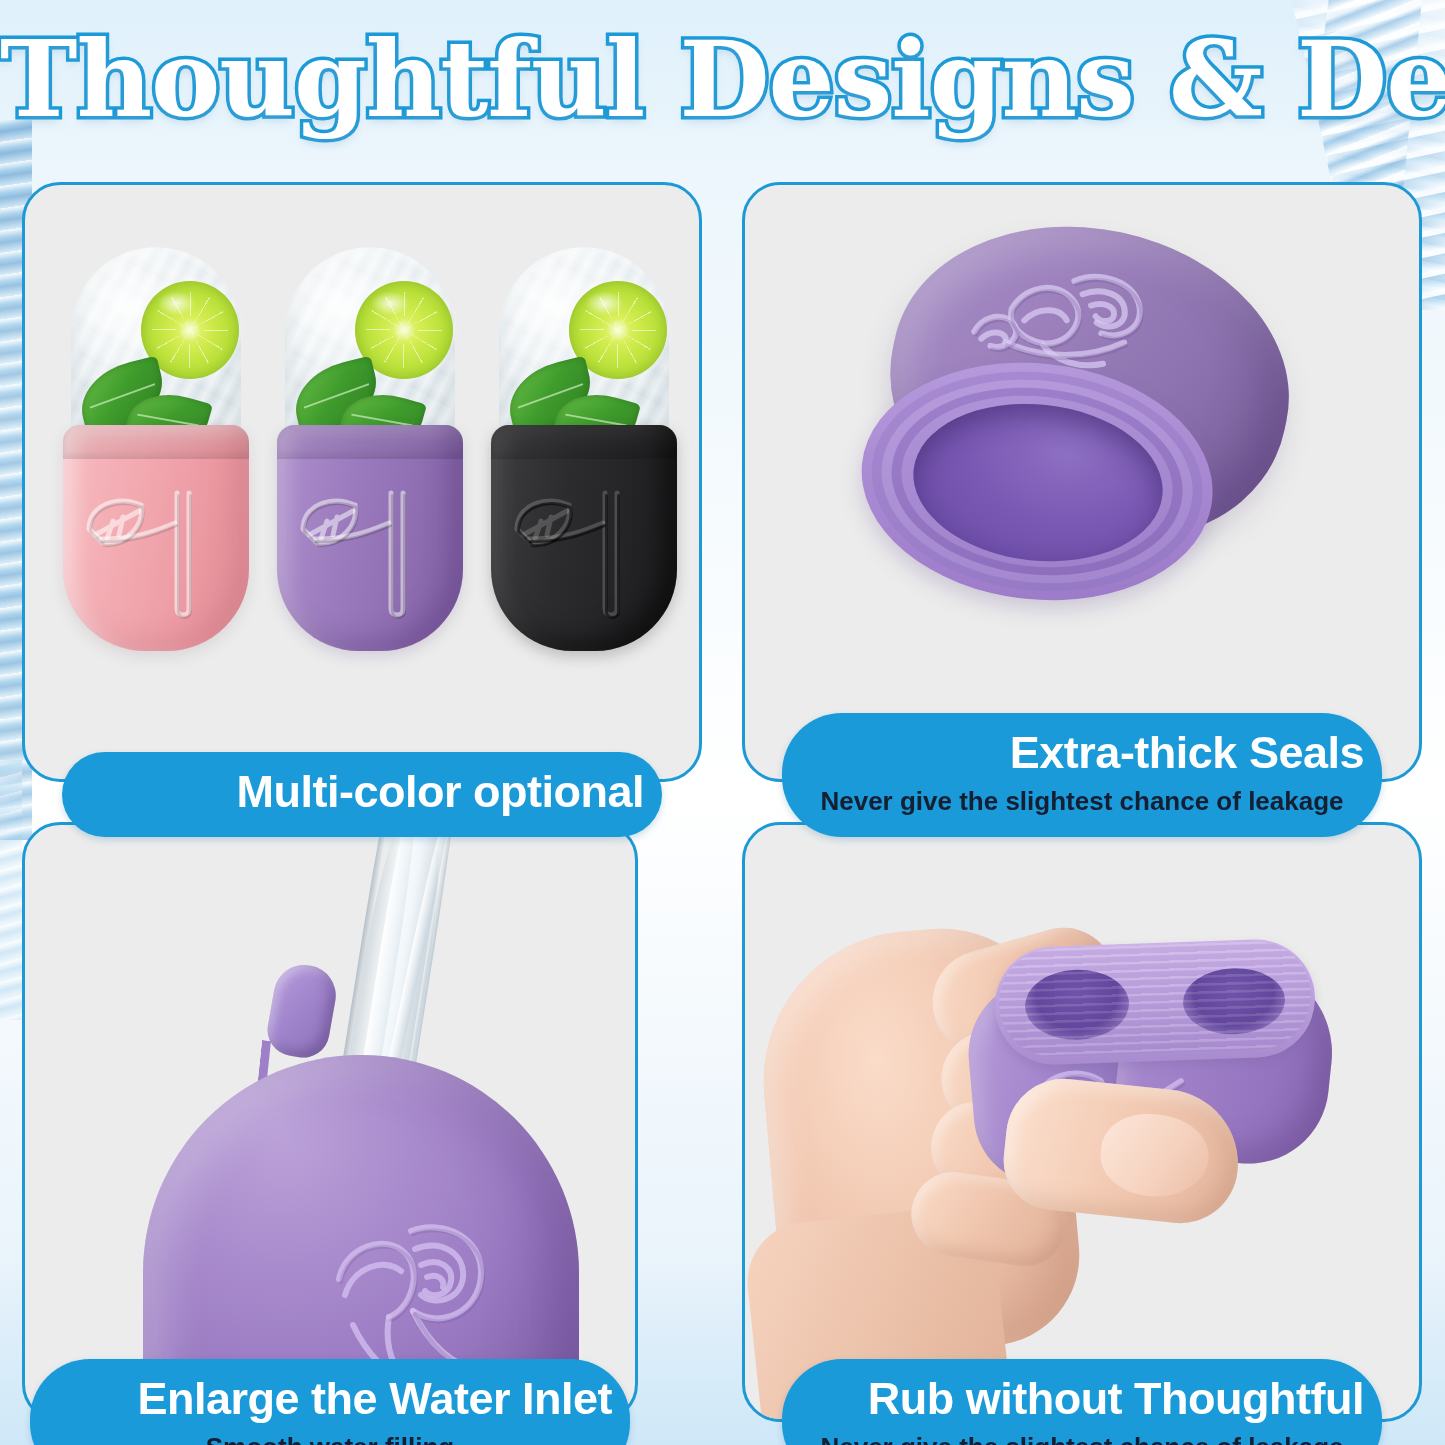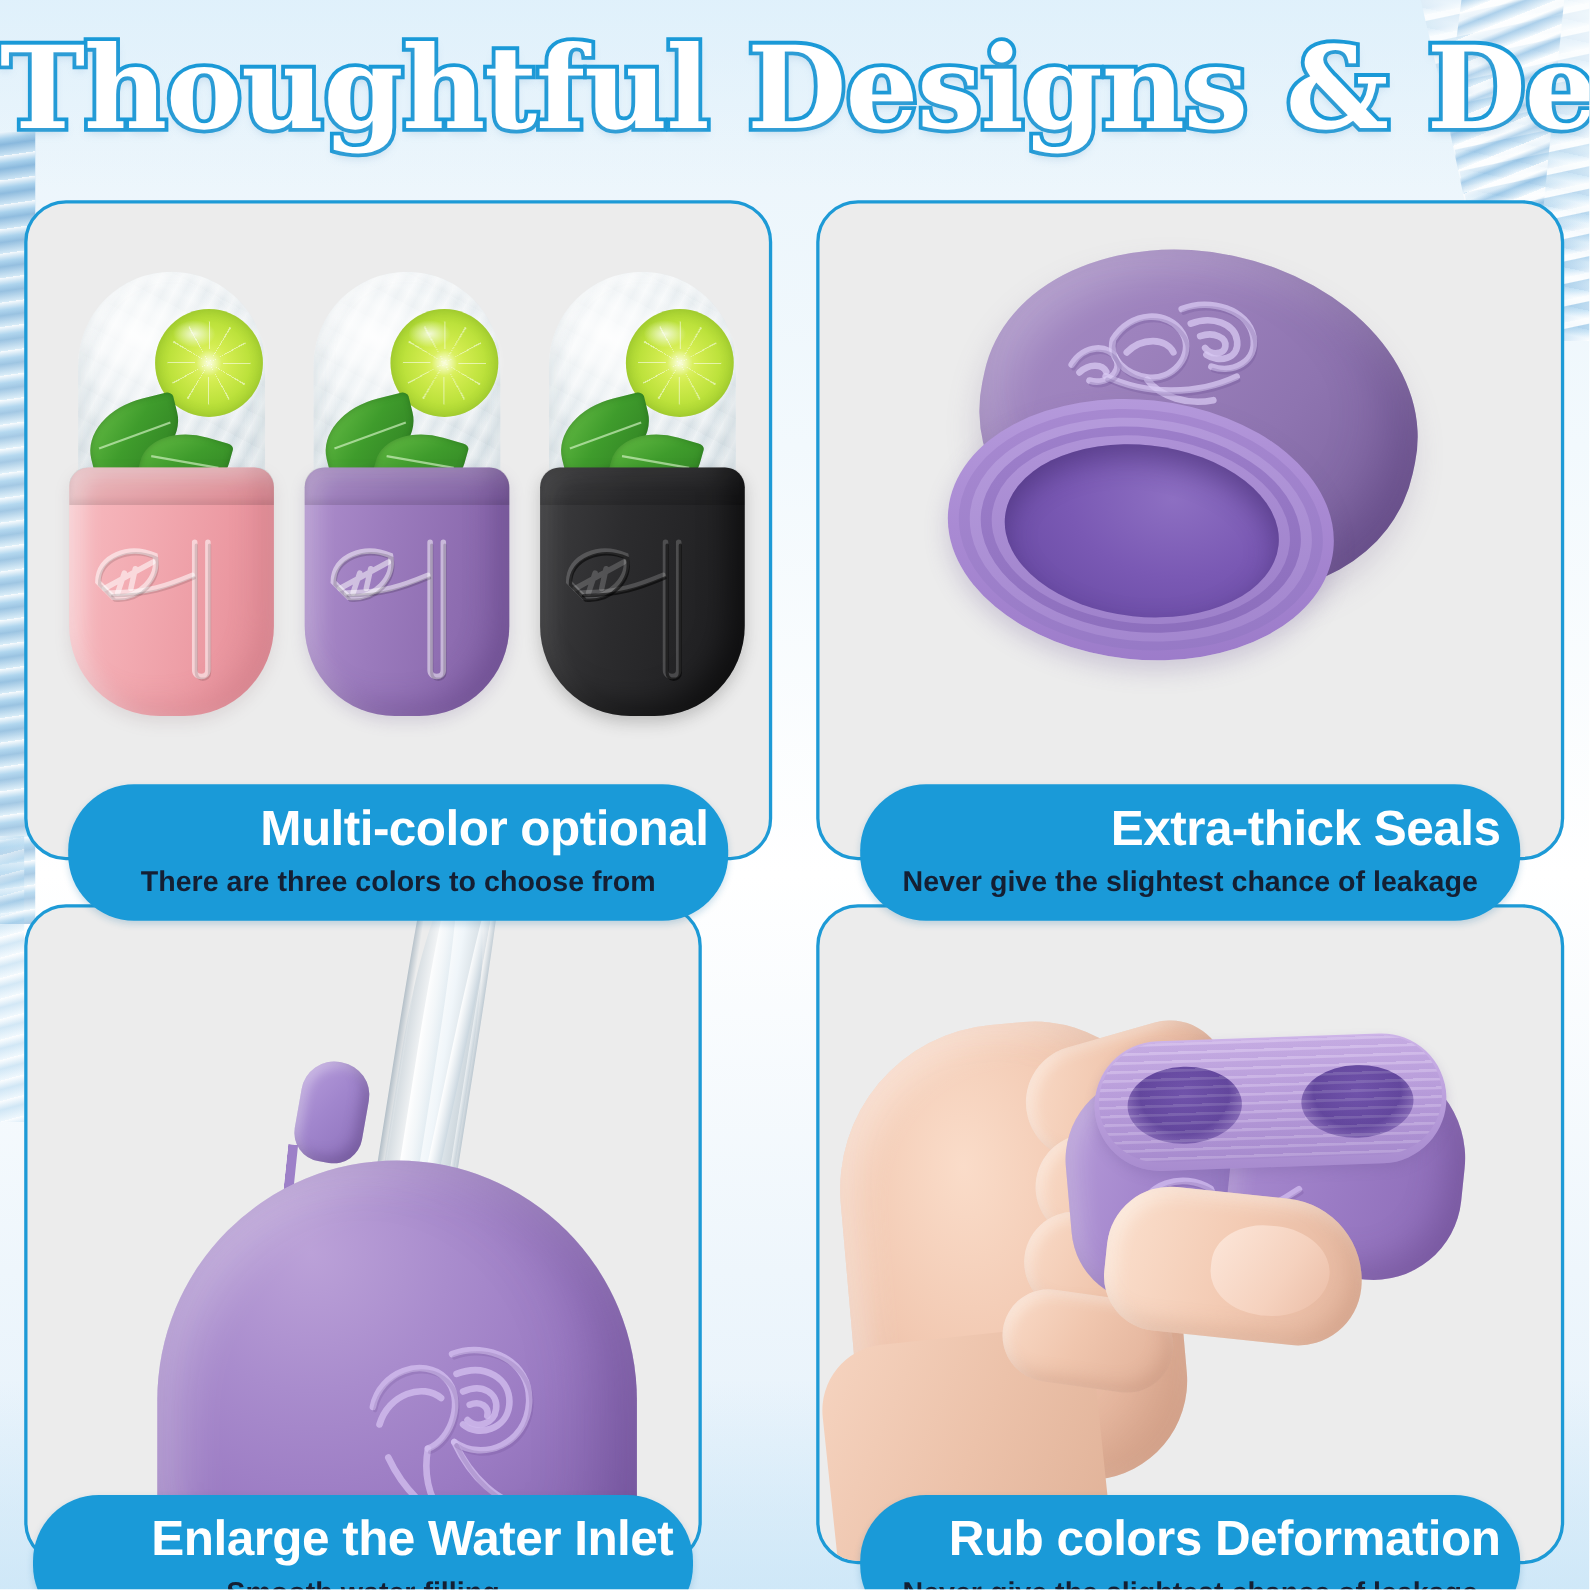--- a/index.html
+++ b/index.html
@@ -553,21 +553,20 @@
               <path d="M98 16 L98 132 C98 140, 110 140, 110 132 L110 16"></path>
             </g>
           </svg>
         </div>
       </div>
 
     </div>
 
     <div class="caption cap-top">
       <div class="cap-title">Multi-color optional</div>
-      <div class="cap-sub">There are three colors to choose from</div>
     </div>
   </div>
 
   <div class="panel" id="panel-2">
     <div class="stage">
       <div class="seal-cup">
         <div class="seal-body"></div>
         <svg class="seal-rose" viewBox="0 0 230 160">
           <g fill="none" stroke="rgba(220,205,245,.75)" stroke-width="6" stroke-linecap="round" stroke-linejoin="round">
             <path d="M118 22 C142 8, 178 14, 186 38 C193 60, 172 74, 152 70"></path>
@@ -671,18 +670,18 @@
           </svg>
         </div>
 
         <div class="thumb">
           <div class="thumbnail"></div>
         </div>
       </div>
     </div>
 
     <div class="caption">
-      <div class="cap-title">Rub colors Deformation</div>
+      <div class="cap-title">Rub without Thoughtful</div>
       <div class="cap-sub">Never give the slightest chance of leakage</div>
     </div>
   </div>
 
 </div>
 
 </body></html>

